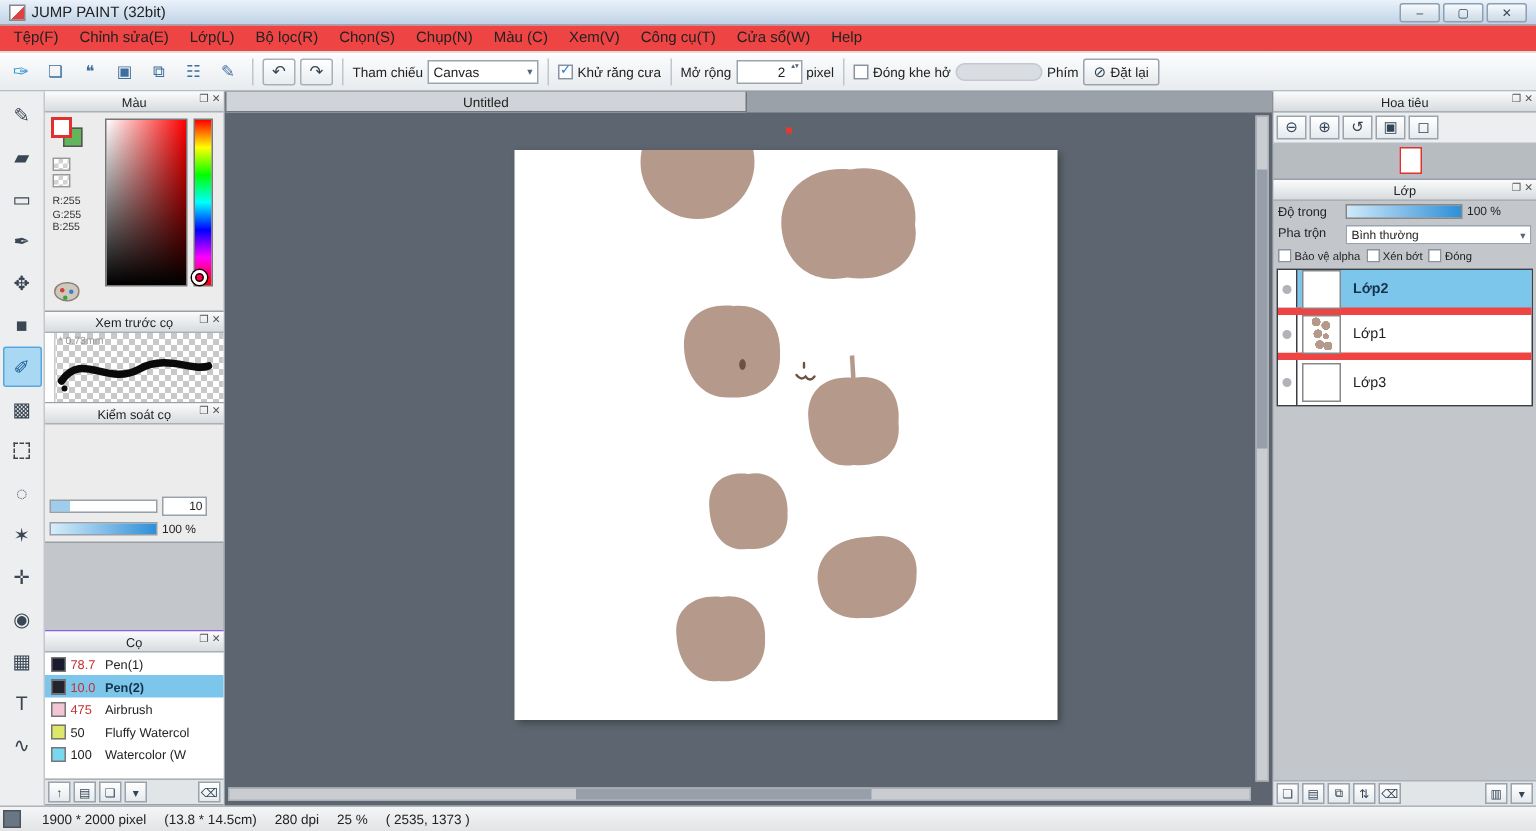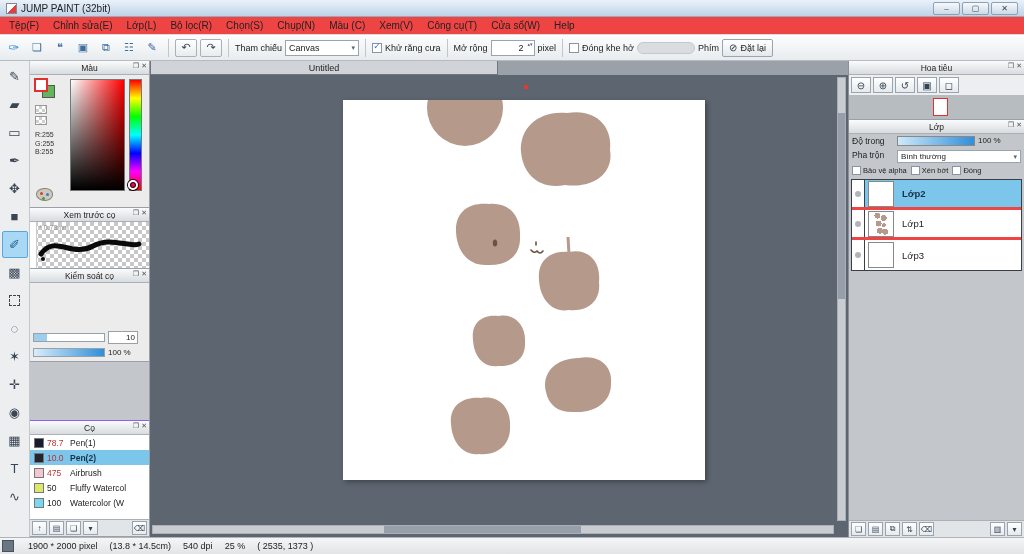--- a/index.html
+++ b/index.html
@@ -110,21 +110,21 @@
   .layer-panel { flex:1; display:flex; flex-direction:column; background:#c3c7cb; }
   .lp-row { display:flex; align-items:flex-start; padding:2px 3px; font-size:8.5px; gap:3px; }
   .lp-label { width:42px; flex:none; }
   .lp-slider { width:78px; height:10px; border:1px solid #888; background:linear-gradient(to right,#cfe9fa,#2f8fd8); }
   .lp-val { font-size:8px; }
   .lp-dropdown { flex:1; height:13px; background:#fff; border:1px solid #9aa4ae; font-size:8px; display:flex; align-items:center; justify-content:space-between; padding:0 3px; }
   .lp-checks { display:flex; gap:4px; font-size:7.5px; align-items:center; padding:1px 3px 3px; }
   .lp-checks .checkbox { width:9px; height:9px; }
   .lp-check { display:flex; align-items:center; gap:2px; white-space:nowrap; }
   .layer-list { margin:1px 2px; border:1px solid #3a3f45; background:#fff; }
-  .layer-row { display:flex; height:30px; border-bottom:3px solid #ef4444; align-items:stretch; }
+  .layer-row { display:flex; height:30px; border-bottom:5px solid #ef4444; align-items:stretch; }
   .layer-row:last-child { border-bottom:none; }
   .layer-row.selected { background:#7cc6ec; }
   .layer-row.selected .name-cell { font-weight:bold; color:#16324a; }
   .vis-cell { width:13px; border-right:1px solid #3a3f45; display:flex; align-items:center; justify-content:center; background:#fff; flex:none; }
   .vis-dot { width:6px; height:6px; border-radius:50%; background:#b0b4b8; }
   .thumb-cell { width:32px; display:flex; align-items:center; justify-content:center; flex:none; }
   .layer-thumb { width:26px; height:26px; border:1px solid #888; background:#fff; }
   .thumb-blobs { background-color:#fff; background-image:
       radial-gradient(circle 3px at 35% 15%, #b59a8c 98%, transparent),
       radial-gradient(circle 3px at 62% 25%, #b59a8c 98%, transparent),
@@ -483,18 +483,18 @@
           <div class="bot-btn">▾</div>
         </div>
       </div>
     </div>
   </div>
 
   <div class="statusbar">
     <div class="st-ic"></div>
     <span>1900 * 2000 pixel</span>
     <span>(13.8 * 14.5cm)</span>
-    <span>540 dpi</span>
+    <span>280 dpi</span>
     <span>25 %</span>
     <span>( 2535, 1373 )</span>
   </div>
 
 </div>
 
 </body></html>

